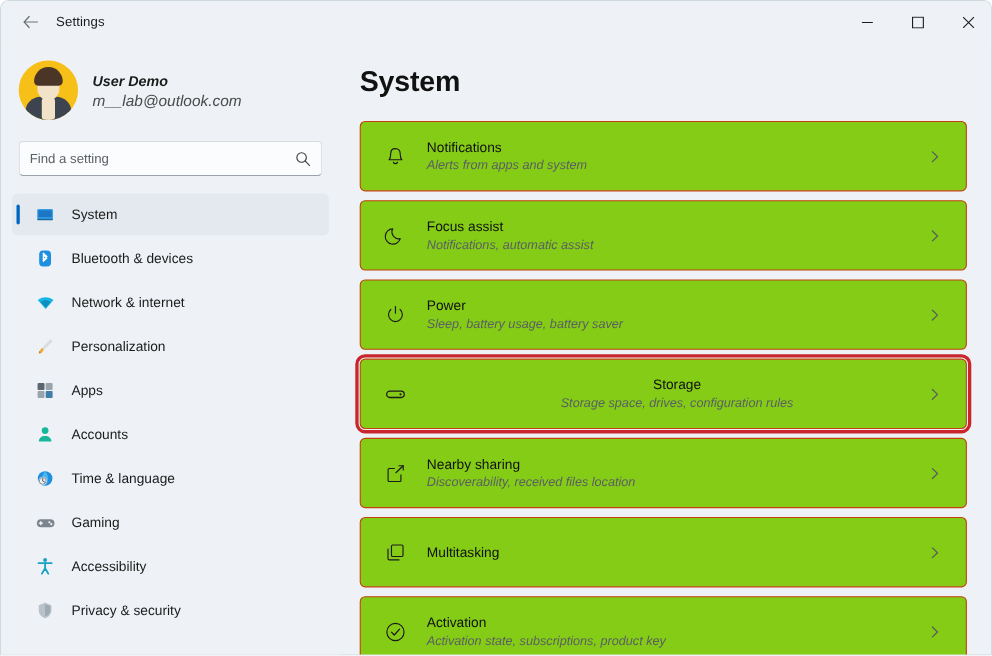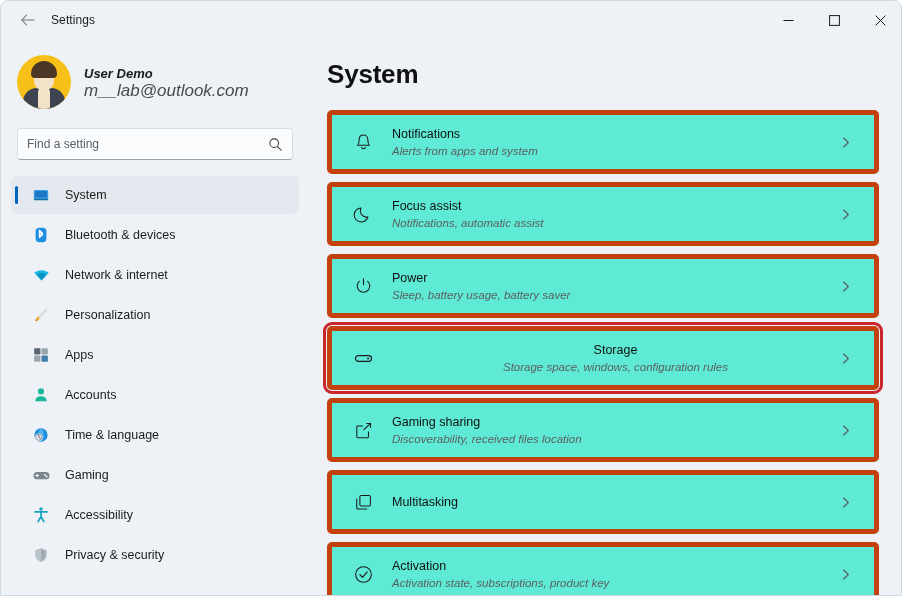--- a/index.html
+++ b/index.html
@@ -82,21 +82,21 @@
   .av-collar {
     position: absolute; left: 21px; top: 34px;
     width: 12px; height: 20px;
     background: #f2e2c8; border-radius: 3px;
   }
   #profile-text { margin-left: 13px; font-style: italic; }
   #profile-name {
     font-size: 13px; font-weight: bold; color: #1b1b1b; line-height: 17px;
   }
   #profile-email {
-    font-size: 17px; color: #4a4a4a; line-height: 16px; margin-top: 1px;
+    font-size: 14px; color: #4a4a4a; line-height: 16px; margin-top: 1px;
   }
   #search-wrap {
     margin: 19px 0 0 16px;
     width: 276px; height: 32px;
     background: #fbfcfd;
     border: 1px solid #d8dde2;
     border-bottom: 1.6px solid #9aa3ab;
     border-radius: 4px;
     display: flex; align-items: center;
     padding: 0 9px;
@@ -136,22 +136,22 @@
   }
   #page-title {
     font-size: 26px; font-weight: bold; color: #111;
     margin: 20px 0 0 18px; letter-spacing: -.2px;
   }
   #cards { margin: 20px 0 0 18px; width: 552px; }
   .card {
     position: relative;
     display: flex; align-items: center;
     width: 552px; height: 64px;
-    background: #5eead4;
-    border: 5px solid #c2410c;
+    background: #84cc16;
+    border: 1px solid #c2410c;
     border-radius: 5px;
     margin-bottom: 8px;
     cursor: pointer;
   }
   .card.highlight {
     outline: 3px solid #c8262c;
     outline-offset: 1px;
     text-align: center;
   }
   .card-icon {
@@ -405,39 +405,39 @@
 
       <div class="card highlight">
         <div class="card-icon">
           <svg width="21" height="21" viewBox="0 0 22 22">
             <rect x="2.6" y="8" width="16.8" height="6" rx="3" fill="none" stroke="currentColor" stroke-width="1.2"></rect>
             <circle cx="15.8" cy="11" r="1" fill="currentColor"></circle>
           </svg>
         </div>
         <div class="card-text">
           <div class="card-title">Storage</div>
-          <div class="card-sub">Storage space, windows, configuration rules</div>
+          <div class="card-sub">Storage space, drives, configuration rules</div>
         </div>
         <div class="card-chev">
           <svg width="13" height="13" viewBox="0 0 14 14">
               <path d="M5 2.2l5 4.8-5 4.8" fill="none" stroke="currentColor" stroke-width="1.25" stroke-linecap="round" stroke-linejoin="round"></path>
             </svg>
         </div>
       </div>
 
       <div class="card">
         <div class="card-icon">
           <svg width="21" height="21" viewBox="0 0 22 22">
             <path d="M14.4 3.6h4v4" fill="none" stroke="currentColor" stroke-width="1.1" stroke-linecap="round" stroke-linejoin="round"></path>
             <path d="M18.4 3.6L11.4 10.2" fill="none" stroke="currentColor" stroke-width="1.1" stroke-linecap="round"></path>
             <path d="M16.2 12v5.6a1 1 0 0 1-1 1H5a1 1 0 0 1-1-1V7.2a1 1 0 0 1 1-1h5.4" fill="none" stroke="currentColor" stroke-width="1.1" stroke-linejoin="round"></path>
           </svg>
         </div>
         <div class="card-text">
-          <div class="card-title">Gaming sharing</div>
+          <div class="card-title">Nearby sharing</div>
           <div class="card-sub">Discoverability, received files location</div>
         </div>
         <div class="card-chev">
           <svg width="13" height="13" viewBox="0 0 14 14">
               <path d="M5 2.2l5 4.8-5 4.8" fill="none" stroke="currentColor" stroke-width="1.25" stroke-linecap="round" stroke-linejoin="round"></path>
             </svg>
         </div>
       </div>
 
       <div class="card">

